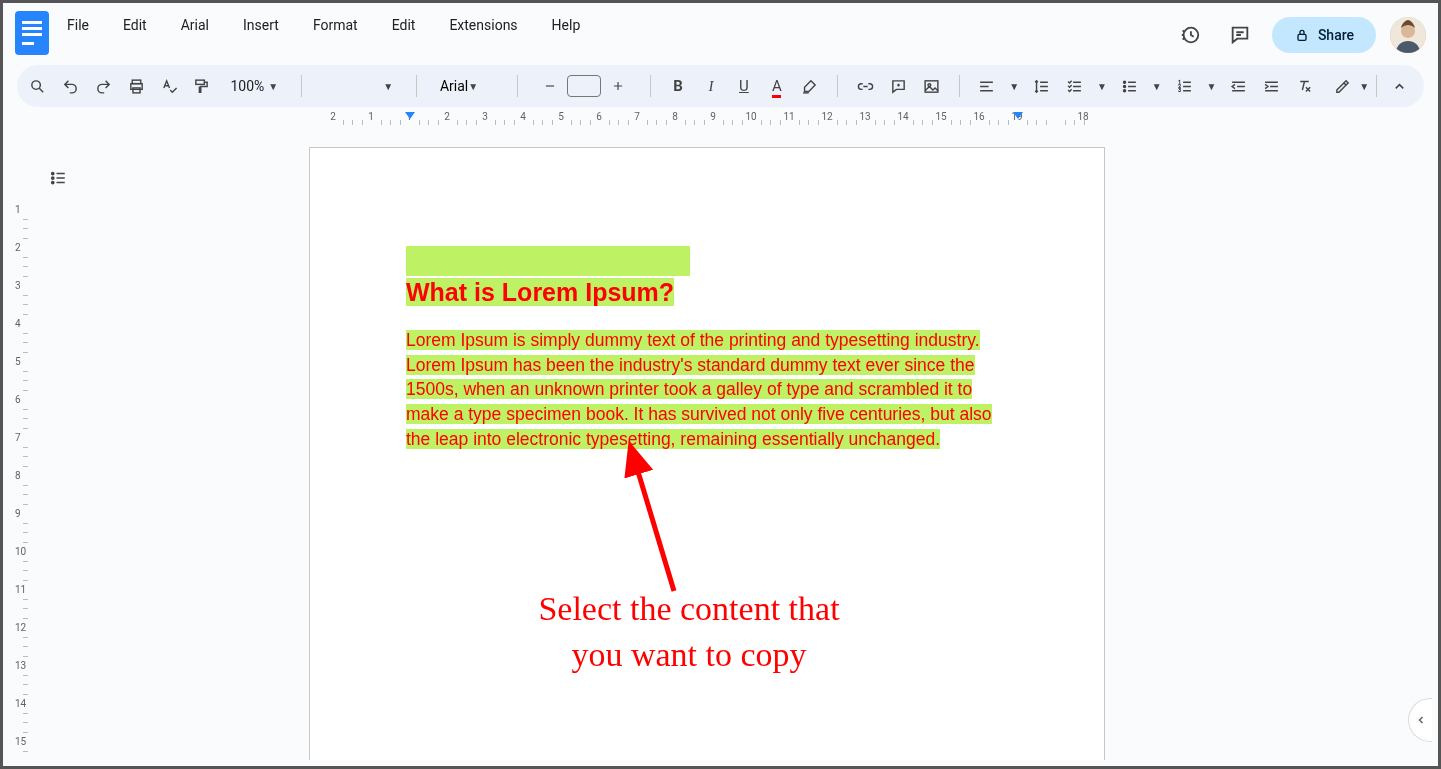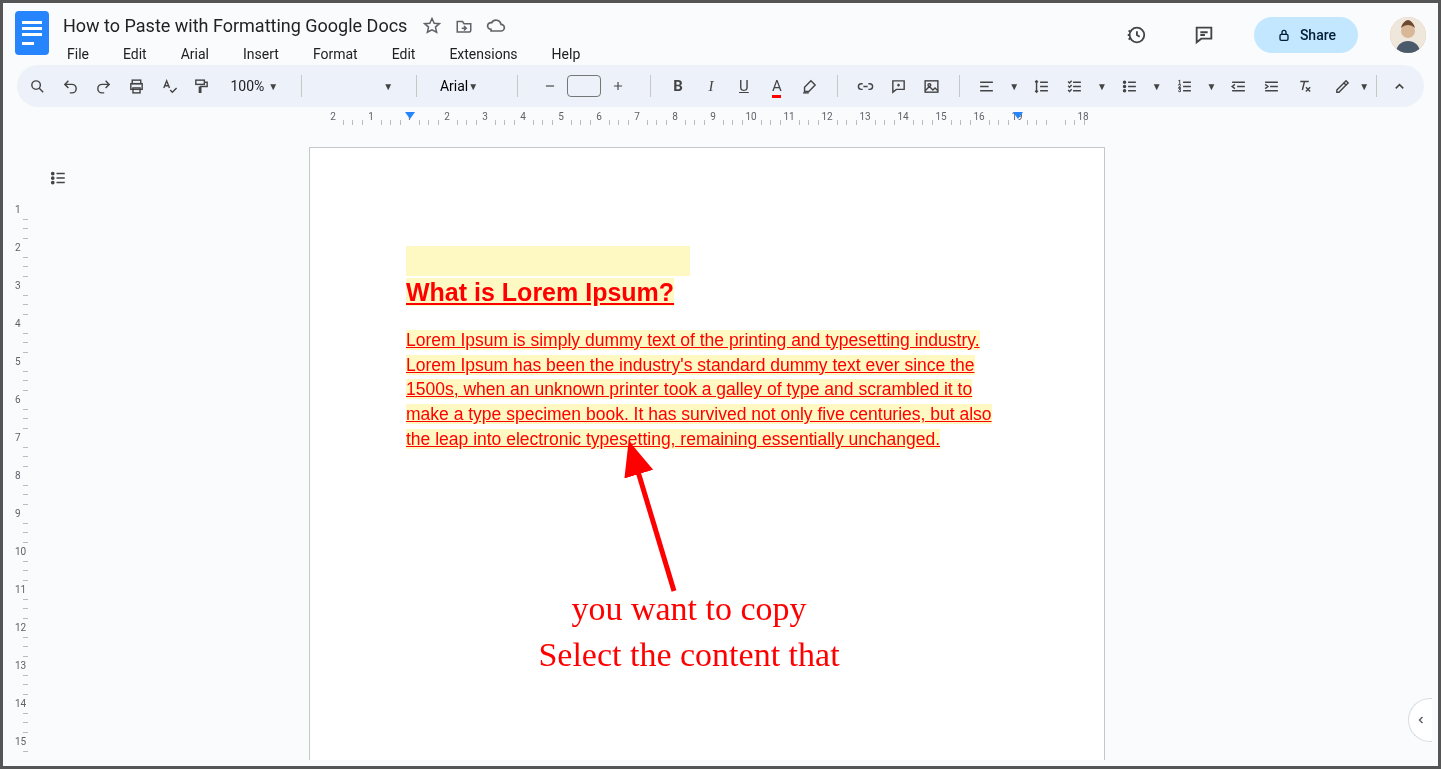--- a/index.html
+++ b/index.html
@@ -54,21 +54,21 @@
   }
   .menu-row {
     display: flex; gap: 18px;
     font-size: 14px; color: #202124;
     padding: 2px 0;
   }
   .menu-item {
     padding: 4px 8px; border-radius: 4px; cursor: pointer;
   }
   .right-controls {
-    display: flex; align-items: center; gap: 32px; margin-left: auto;
+    display: flex; align-items: center; gap: 14px; margin-left: auto;
     padding-top: 6px;
   }
   .icon-btn {
     width: 36px; height: 36px; border-radius: 50%;
     display: flex; align-items: center; justify-content: center;
     color: #444; cursor: pointer; font-size: 20px;
   }
   .share-btn {
     display: flex; align-items: center; gap: 8px;
     background: #c2e7ff; color: #001d35;
@@ -186,21 +186,21 @@
   .page {
     position: absolute;
     left: 300px; top: 16px;
     width: 796px; height: 1050px;
     background: #ffffff;
     border: 1px solid #c7c7c7;
   }
   .page-content {
     padding: 98px 96px 0 96px;
   }
-  .sel { background: #fef9c3; text-decoration: underline; }
+  .sel { background: #bef264; }
   .doc-heading {
     font-family: Arial, sans-serif;
     font-size: 25px; font-weight: bold;
     color: #ff0000;
     line-height: 1.35;
   }
   .heading-block {
     margin-bottom: 18px;
   }
   .doc-body {
@@ -226,39 +226,20 @@
     color: #5f6368; cursor: pointer;
   }
   svg { display: block; }
 </style>
 </head>
 <body>
 
 <div class="titlebar">
   <div class="docs-logo"></div>
   <div class="title-area">
-    <div class="doc-title-row">
-      <span class="doc-title">How to Paste with Formatting Google Docs</span>
-      <span class="title-icon">
-        <svg width="18" height="18" viewBox="0 0 24 24" fill="none" stroke="#5f6368" stroke-width="2">
-            <path d="M12 2l2.9 6.3 6.9.6-5.2 4.6 1.6 6.8L12 17l-6.2 3.3 1.6-6.8L2.2 8.9l6.9-.6z"></path>
-          </svg>
-      </span>
-      <span class="title-icon">
-        <svg width="18" height="18" viewBox="0 0 24 24" fill="none" stroke="#5f6368" stroke-width="2">
-            <path d="M3 6h7l2 3h9v9a2 2 0 0 1-2 2H3z"></path>
-            <path d="M12 12l3 3-3 3M15 15H9"></path>
-          </svg>
-      </span>
-      <span class="title-icon">
-        <svg width="20" height="20" viewBox="0 0 24 24" fill="none" stroke="#5f6368" stroke-width="2">
-            <path d="M6 16a4 4 0 1 1 .8-7.9A6 6 0 0 1 18 10a4 4 0 0 1 0 8H6z"></path>
-          </svg>
-      </span>
-    </div>
     <div class="menu-row">
       <span class="menu-item">File</span>
       <span class="menu-item">Edit</span>
       <span class="menu-item">Arial</span>
       <span class="menu-item">Insert</span>
       <span class="menu-item">Format</span>
       <span class="menu-item">Edit</span>
       <span class="menu-item">Extensions</span>
       <span class="menu-item">Help</span>
     </div>
@@ -641,22 +622,22 @@
 
   <svg class="arrow-svg" style="left:590px;top:310px" width="120" height="170">
     <defs>
       <marker id="arrowhead" markerWidth="8" markerHeight="8" refX="4" refY="3" orient="auto">
         <polygon points="0 0, 7 3, 0 6" fill="#ff0000"></polygon>
       </marker>
     </defs>
     <line x1="75" y1="150" x2="34" y2="14" stroke="#ff0000" stroke-width="5" marker-end="url(#arrowhead)"></line>
   </svg>
   <div class="anno-text" style="left:430px;top:455px">
+    <div>Select the content that</div>
     <div>you want to copy</div>
-    <div>Select the content that</div>
   </div>
 
   <div class="side-tab">
     <svg width="12" height="12" viewBox="0 0 24 24" stroke="#5f6368" stroke-width="3" fill="none">
         <path d="m15 6-6 6 6 6"></path>
       </svg>
   </div>
 </div>
 
 </body></html>

